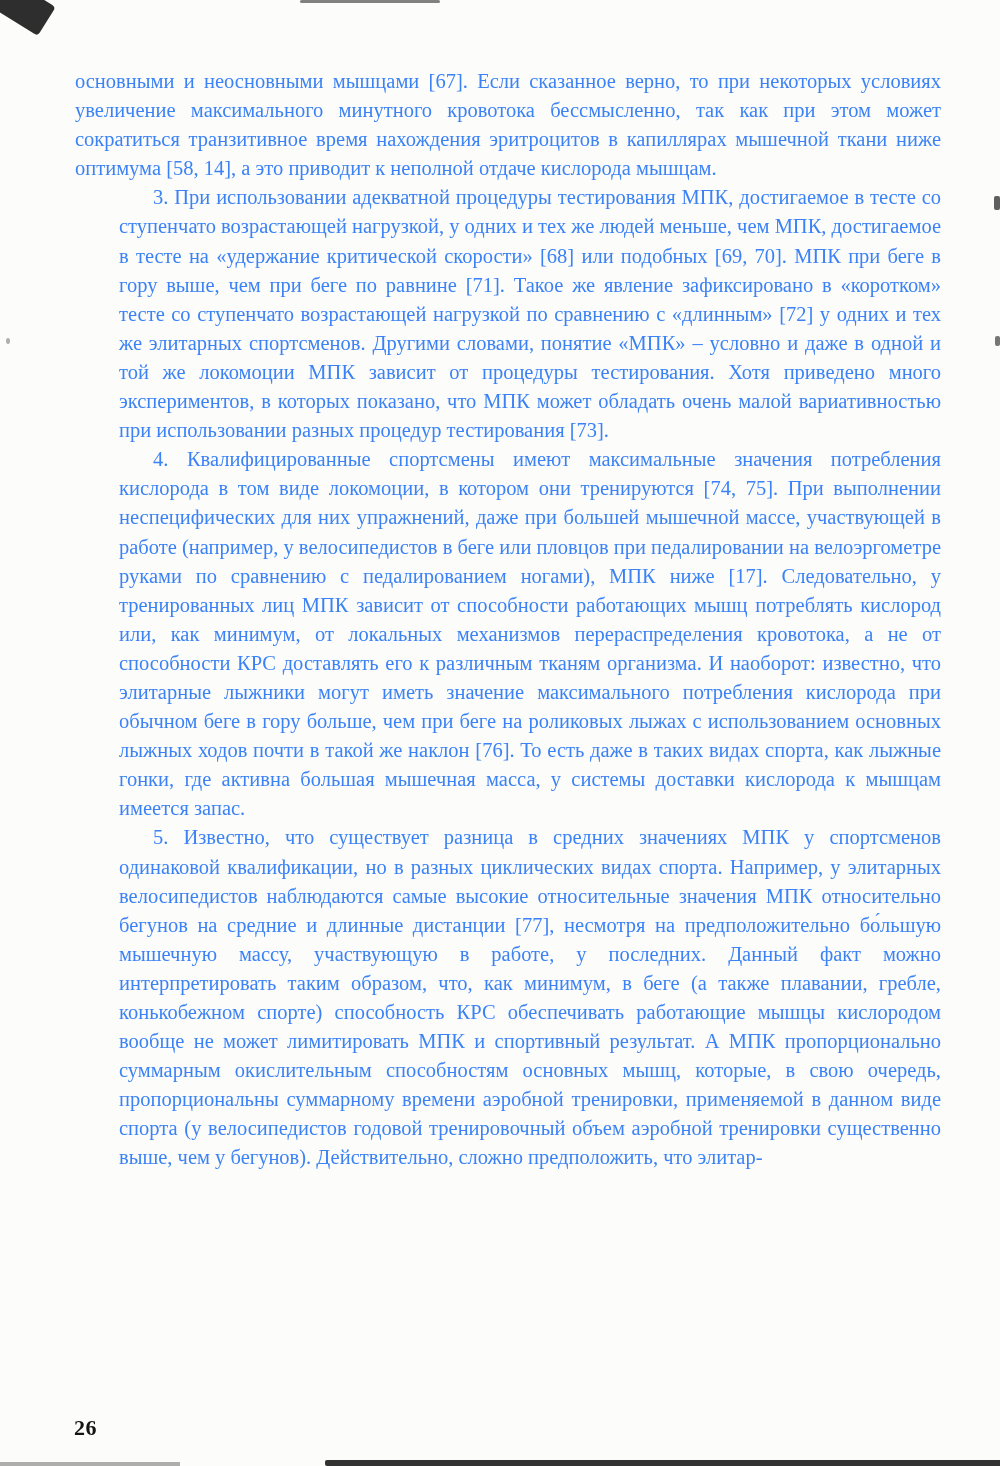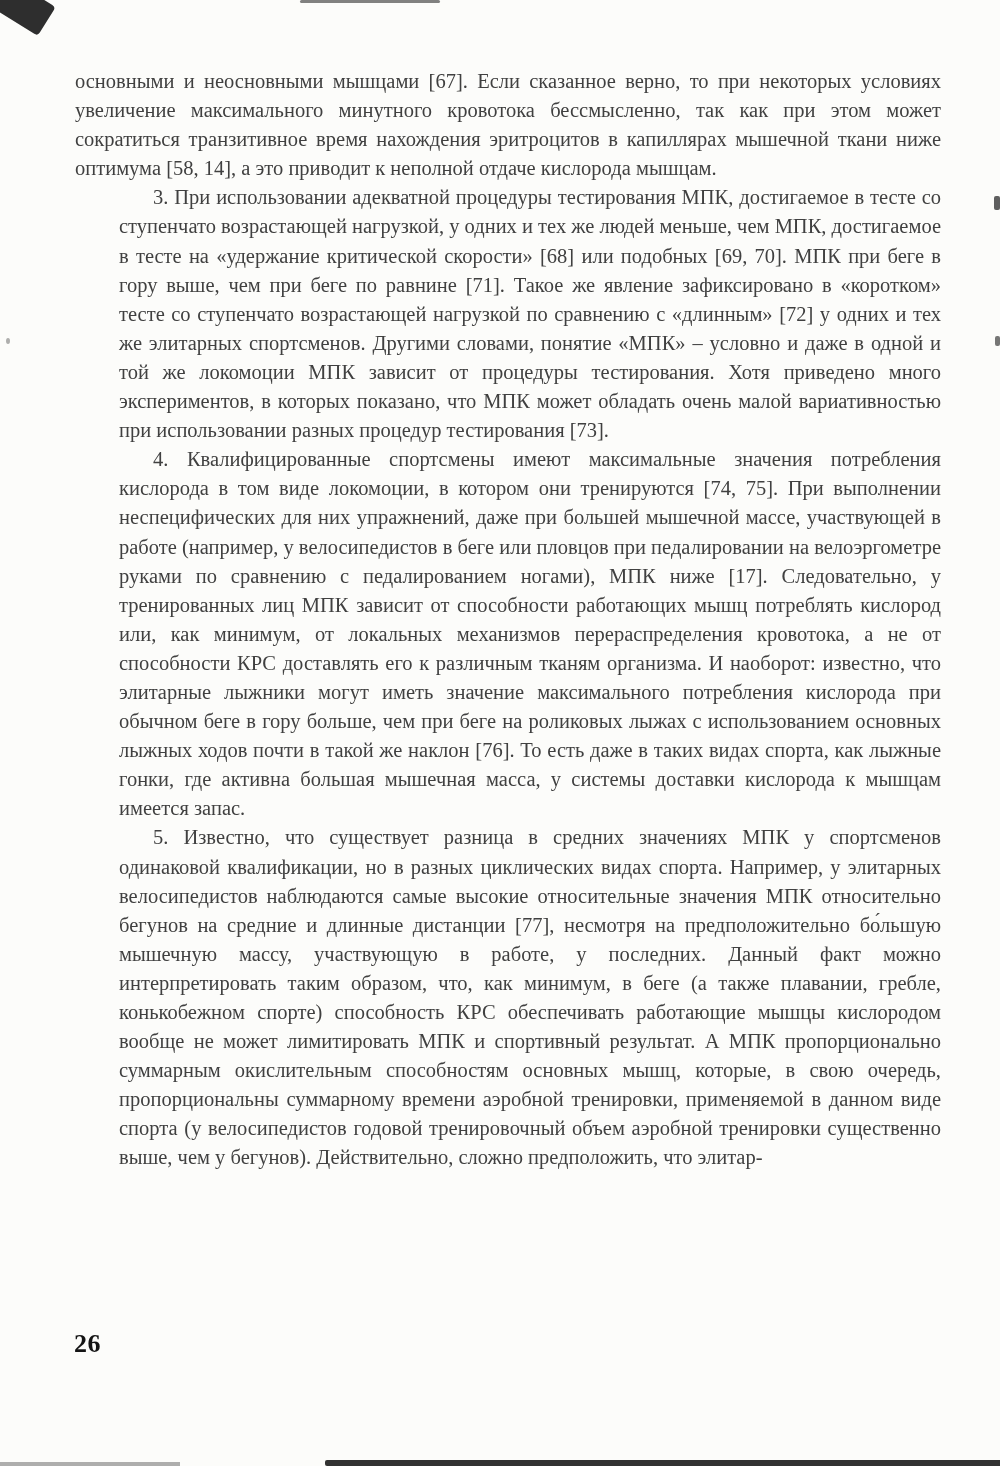--- a/index.html
+++ b/index.html
@@ -17,40 +17,40 @@
   .page {
     position: absolute;
     inset: 0;
     background: #fcfcfa;
   }
   .text-block {
     position: absolute;
     left: 75px;
     top: 67px;
     width: 866px;
-    color: #404040;
+    color: #3b82f6;
     font-size: 20.5px;
     line-height: 29.1px;
     text-align: justify;
     hyphens: auto;
     -webkit-hyphens: auto;
   }
   .para {
     margin: 0;
     padding: 0;
   }
   .para.indent {
     text-indent: 34px;
     margin-left: 44px;
   }
   .page-number {
     position: absolute;
     left: 74px;
-    top: 1329px;
-    font-size: 26px;
+    top: 1415px;
+    font-size: 22px;
     font-weight: bold;
     color: #141414;
     letter-spacing: 0.5px;
   }
   
   .artifact {
     position: absolute;
     background: #1c1c1c;
   }
   .artifact-top-left {

